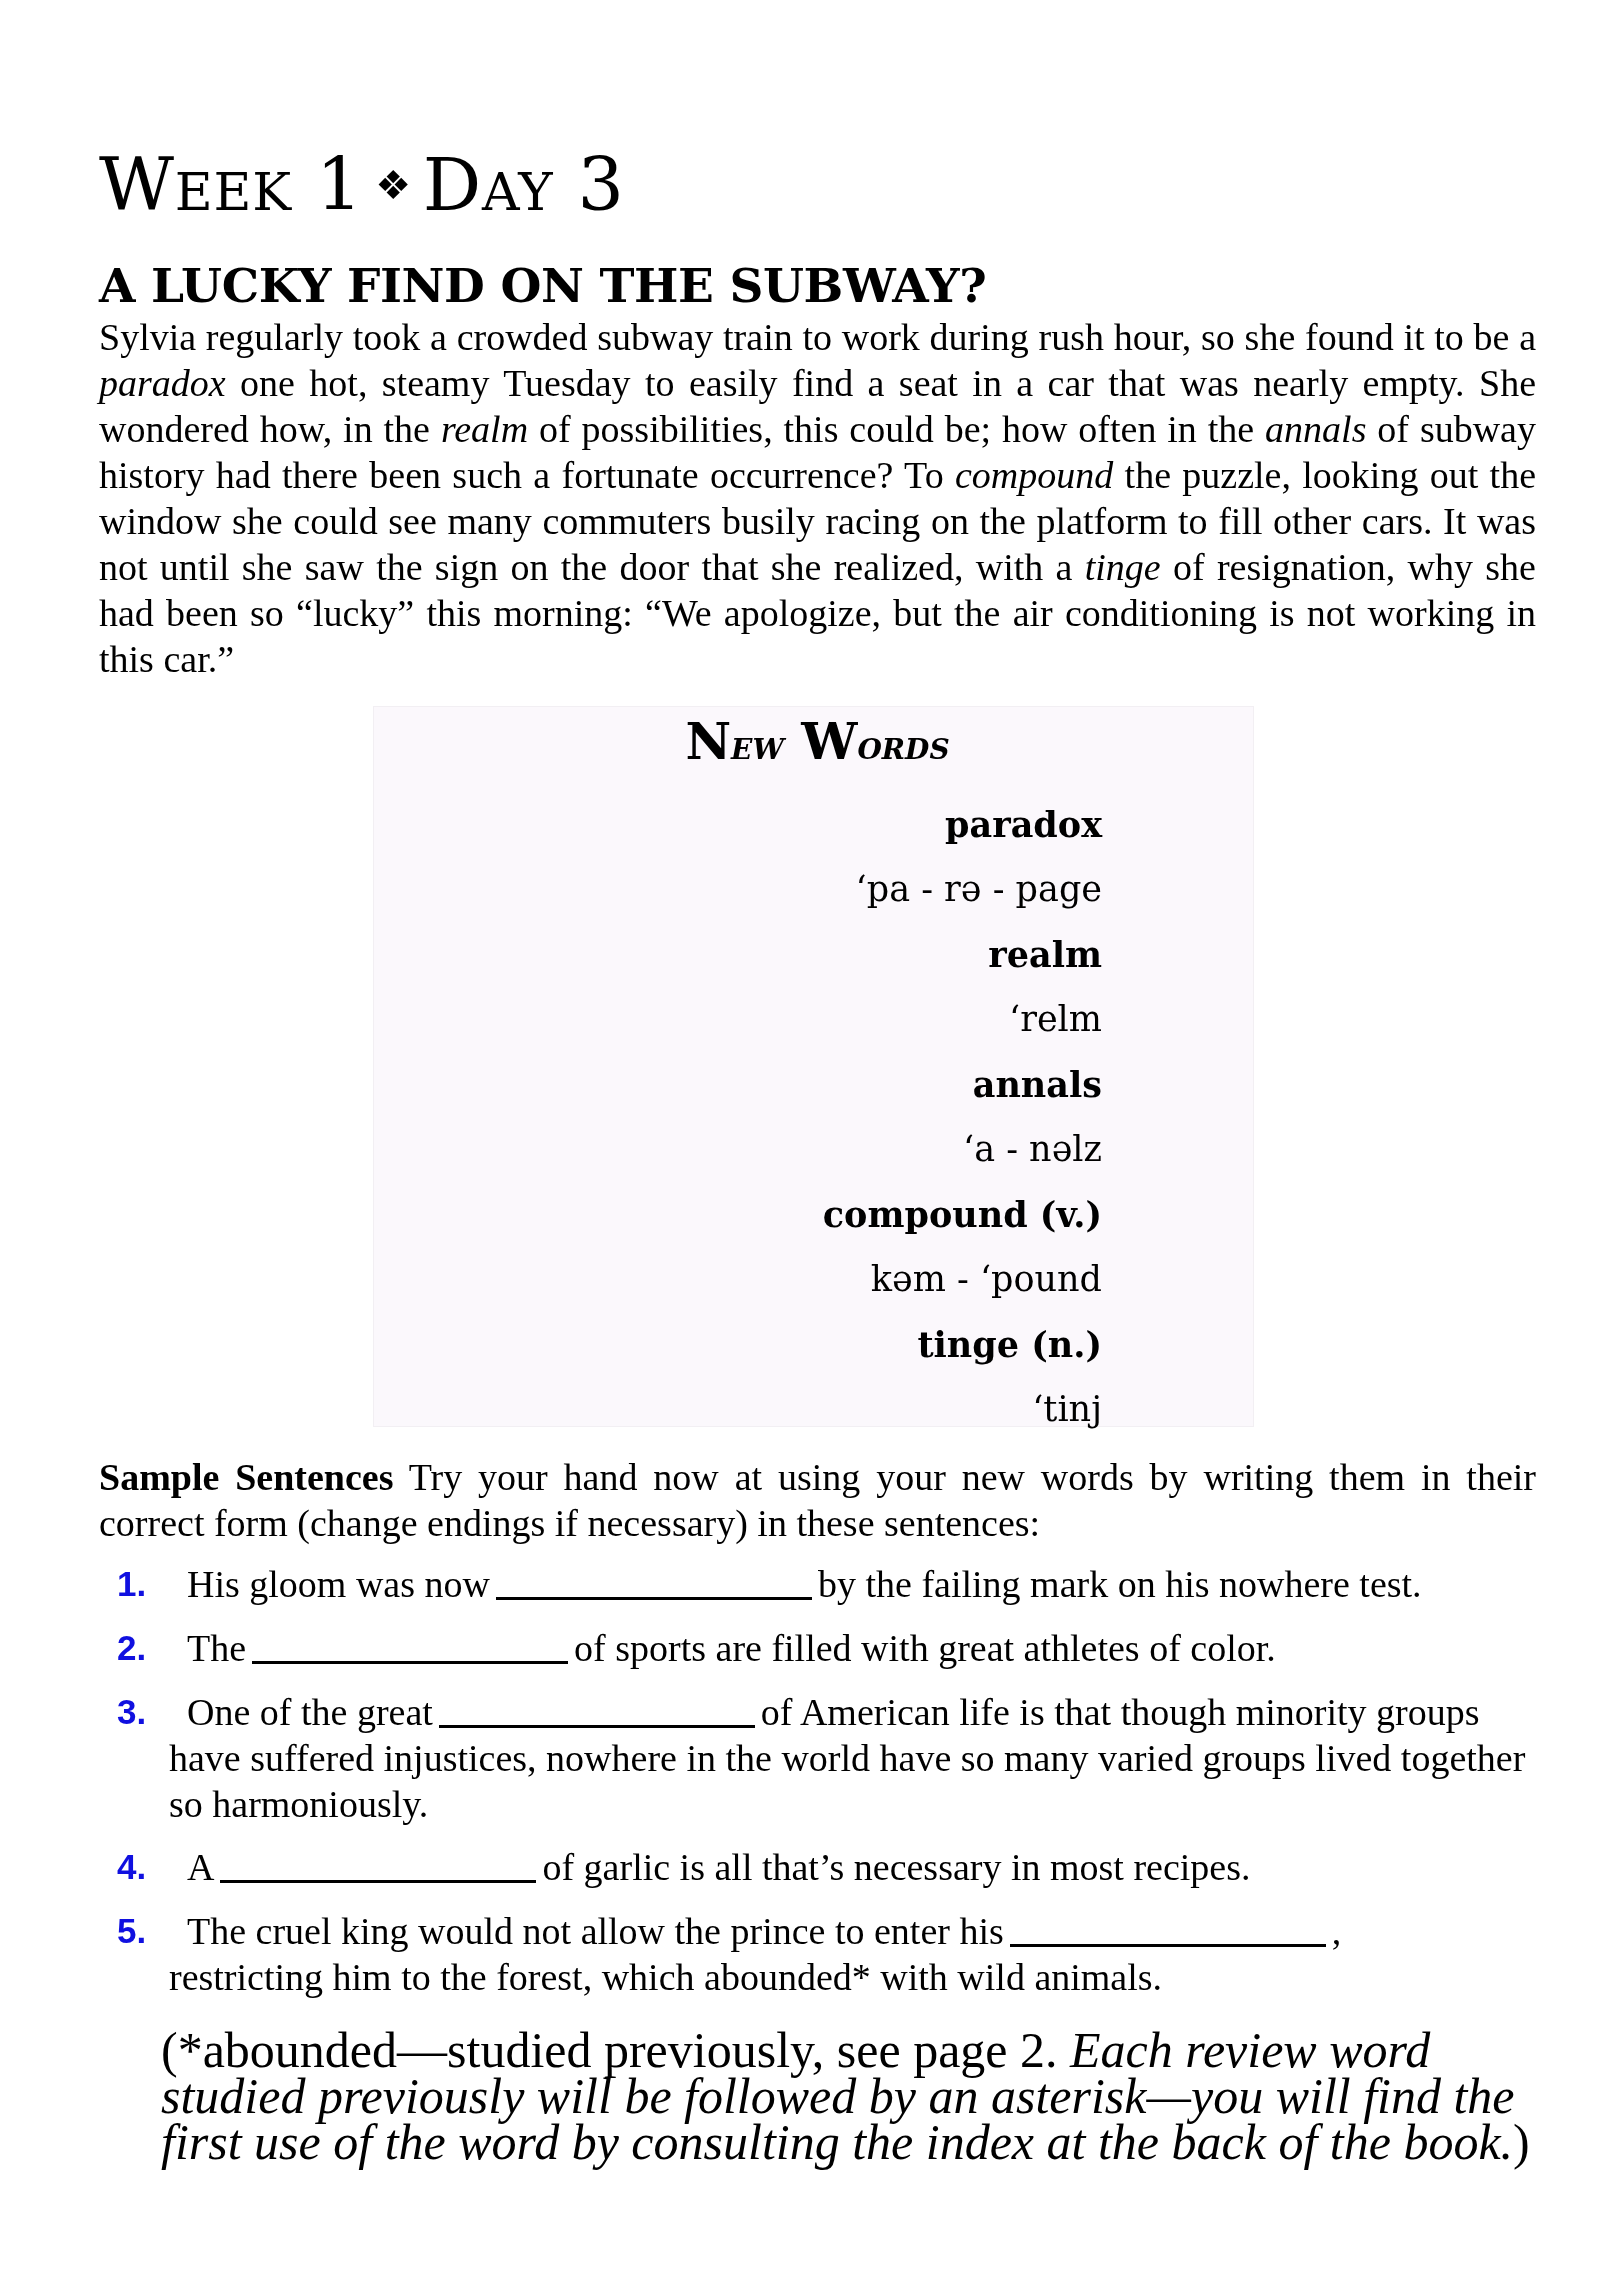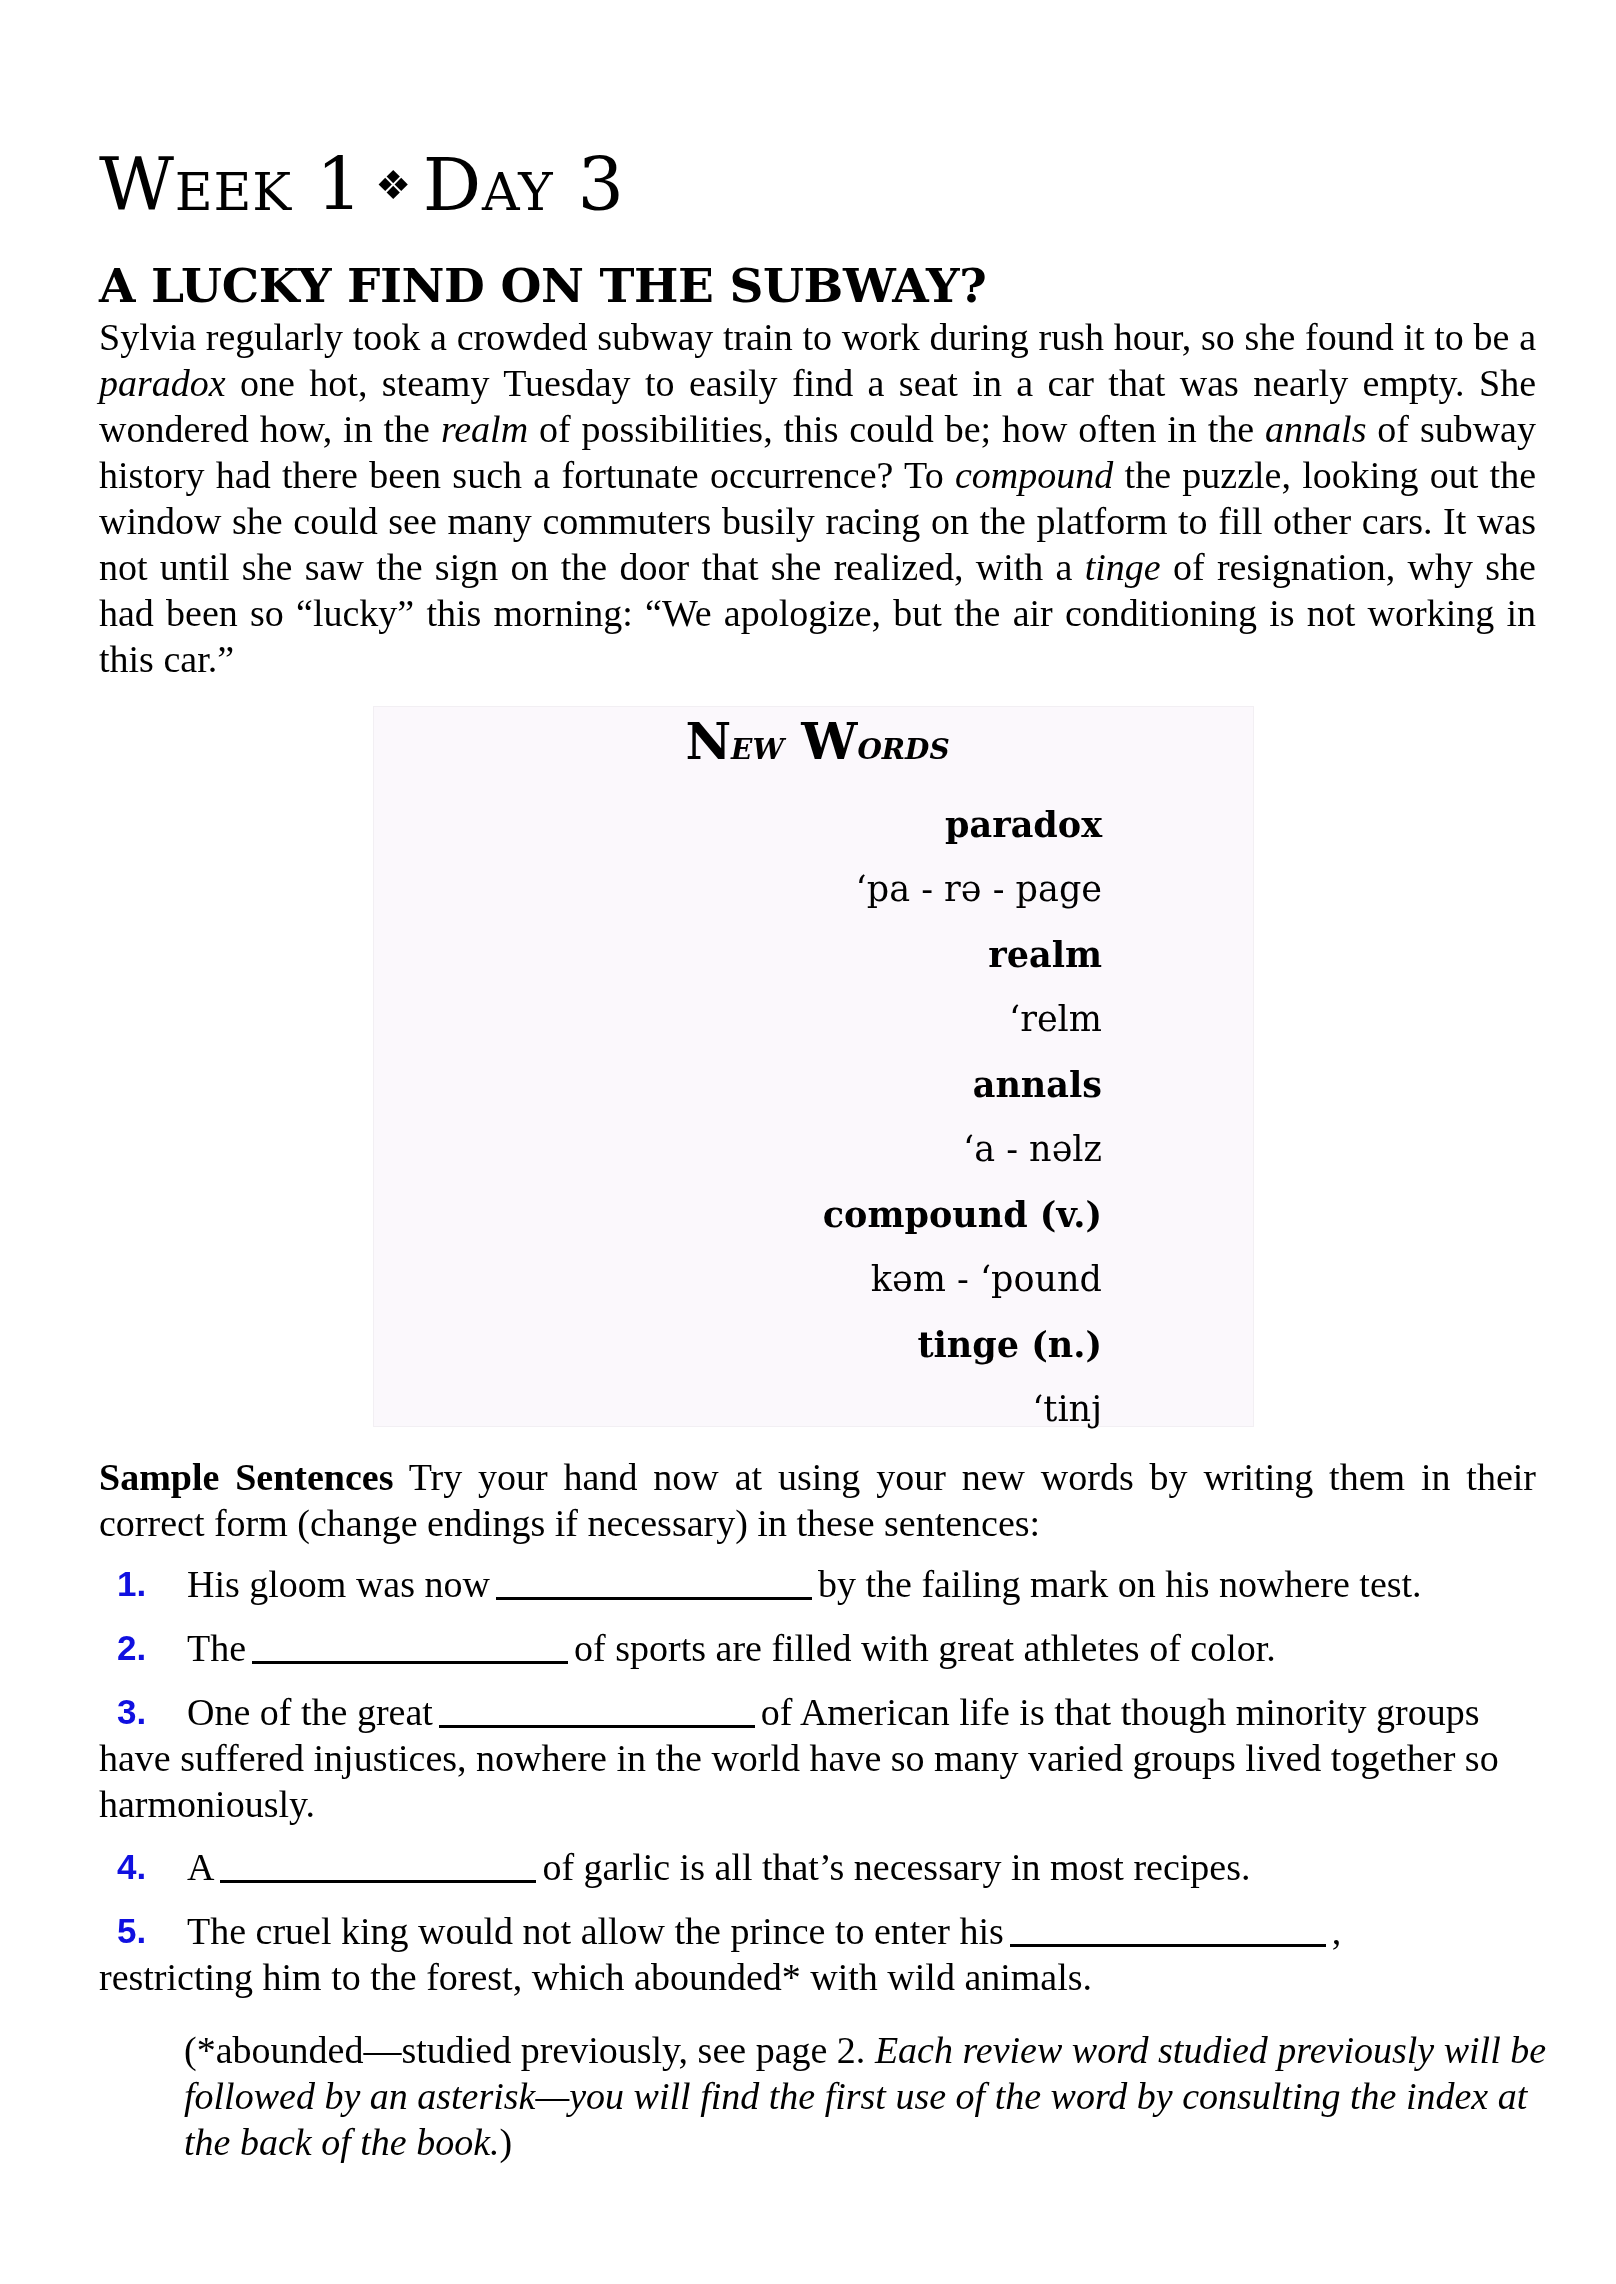--- a/index.html
+++ b/index.html
@@ -62,25 +62,25 @@
   .sentence { position: absolute; left: 0; width: 1437px; font-size: 38px; line-height: 46px; }
   .sentence .num {
     position: absolute; left: 18px; top: 0; color: #1010e0; font-weight: bold;
     font-family: "Liberation Sans", "DejaVu Sans", sans-serif; font-size: 35px;
   }
   .sentence .body { display: block; margin-left: 70px; text-indent: 18px; }
   .sentence .blank {
     display: inline-block; width: 316px; border-bottom: 3px solid #000;
     height: 33px; vertical-align: -3px; margin: 0 6px;
   }
-  .sentence .cont { display: block; }
+  .sentence .cont { display: block; margin-left: 70px; }
 
   .footnote {
-    position: absolute; top: 2027px; left: 85px; width: 1386px;
-    font-size: 38px; line-height: 46px; margin: 0;
+    position: absolute; top: 2027px; left: 62px; width: 1386px;
+    font-size: 50px; line-height: 46px; margin: 0;
   }
   .footnote i { font-style: italic; }
 </style>
 </head>
 <body>
 
 <div class="page">
 
   <h1 class="week-title">
     <span><span class="big">W</span><span class="sc">EEK</span></span>

